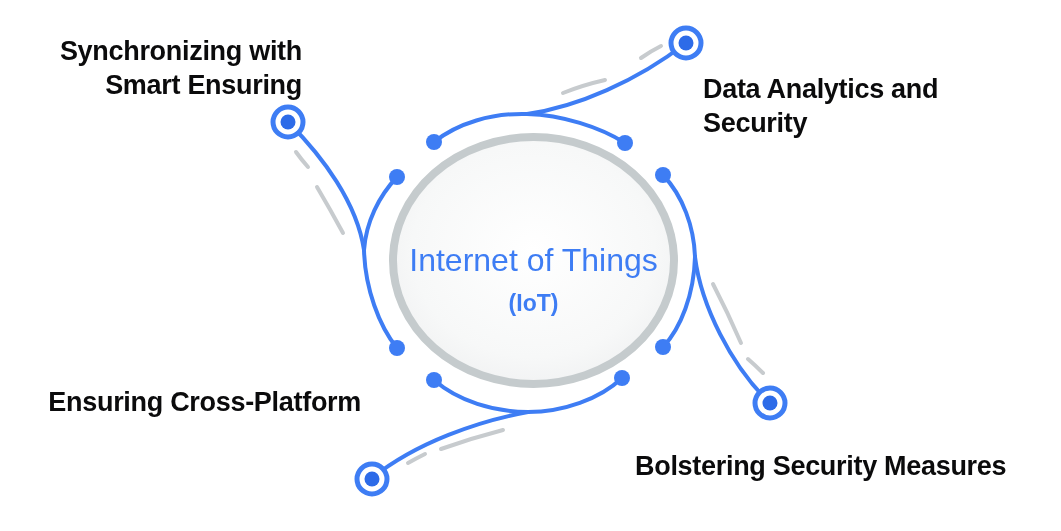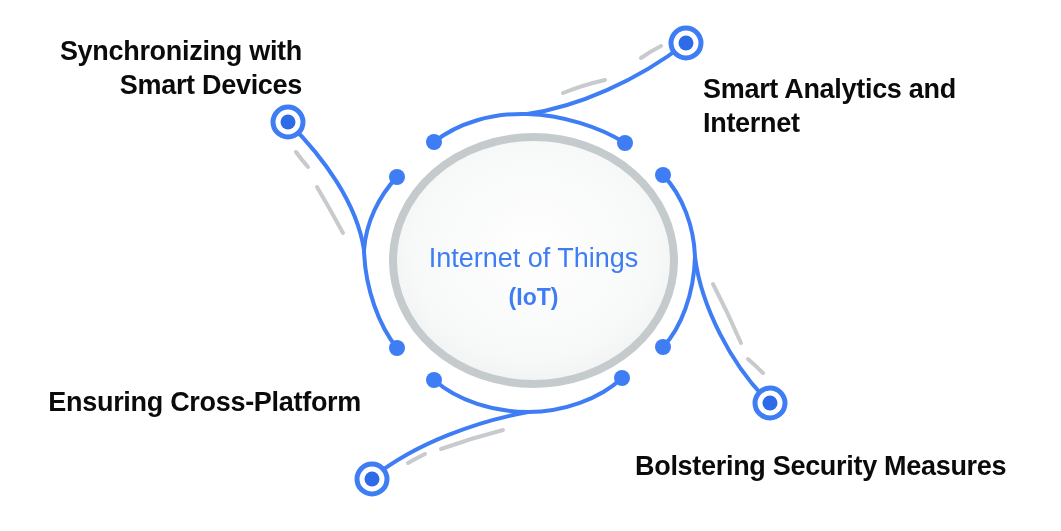--- a/index.html
+++ b/index.html
@@ -38,21 +38,21 @@
   .align-right{text-align:right;}
   .align-left{text-align:left;}
   .center-node{
     position:absolute;
     left:389px;top:244px;width:289px;
     display:flex;flex-direction:column;align-items:center;gap:13px;
     text-align:center;
   }
   .center-title{
     color:var(--accent);
-    font-size:27px;font-weight:400;line-height:1.05;
+    font-size:32px;font-weight:400;line-height:1.05;
     white-space:nowrap;
   }
   .center-subtitle{
     color:var(--accent);
     font-size:23px;font-weight:700;line-height:1.05;
     white-space:nowrap;
   }
 </style>
 </head>
 <body>
@@ -122,26 +122,26 @@
     </g>
   </svg>
 
   <div class="center-node">
     <div class="center-title">Internet of Things</div>
     <div class="center-subtitle">(IoT)</div>
   </div>
 
   <div class="branch-label align-right" style="right:759px;top:34px;">
     <div>Synchronizing with</div>
-    <div>Smart Devices</div>
+    <div>Smart Ensuring</div>
   </div>
 
   <div class="branch-label align-left" style="left:703px;top:72px;">
-    <div>Smart Analytics and</div>
-    <div>Internet</div>
+    <div>Data Analytics and</div>
+    <div>Security</div>
   </div>
 
   <div class="branch-label align-right" style="right:700px;top:385px;margin-left:9px;">
     <div>Ensuring Cross-Platform</div>
   </div>
 
   <div class="branch-label align-left" style="left:635px;top:441px;margin-top:8px;">
     <div>Bolstering Security Measures</div>
   </div>
 

